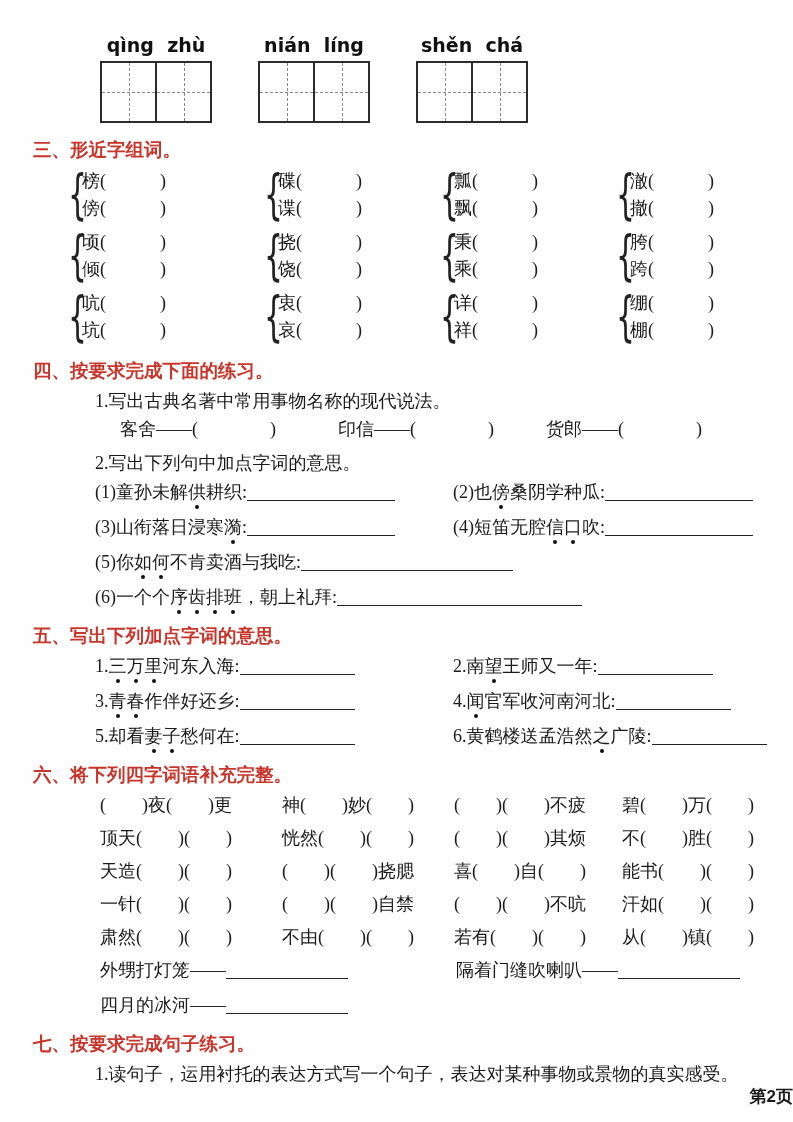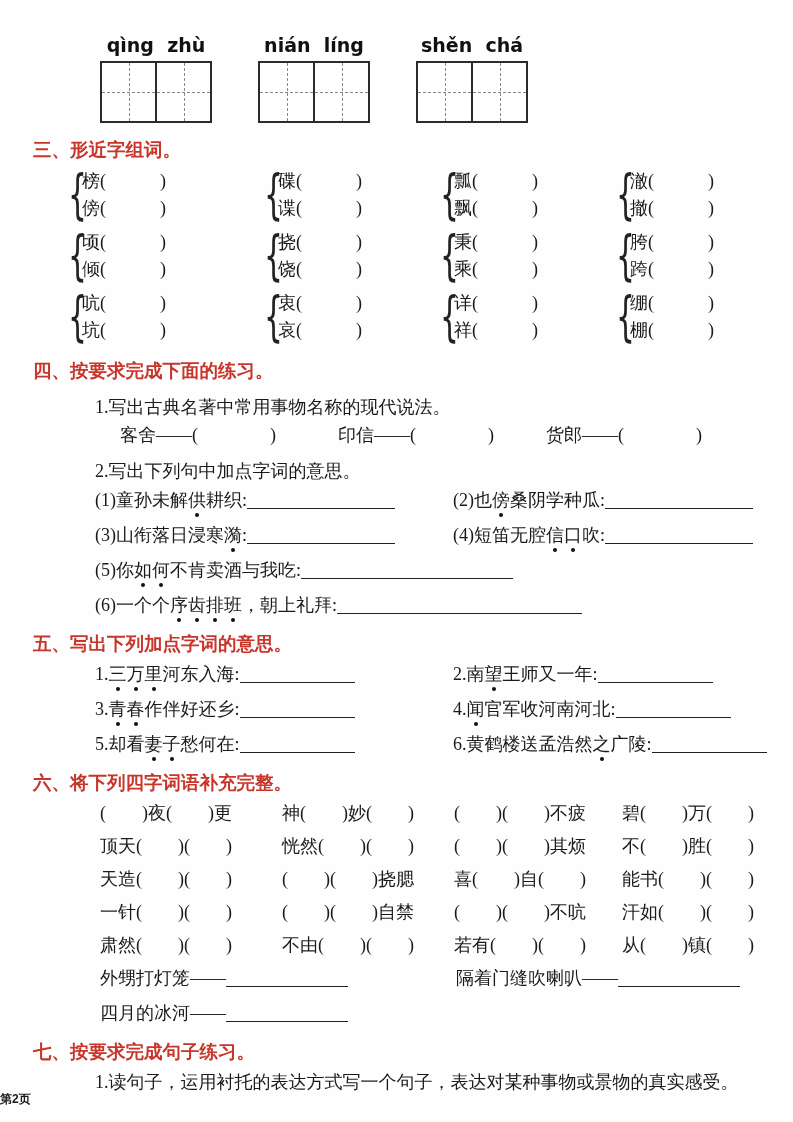--- a/index.html
+++ b/index.html
@@ -34,38 +34,38 @@
   .s3-rows{margin-left:68px;}
   .s3-row{display:grid;grid-template-columns:196px 176px 176px auto;margin-bottom:7px;}
   .pair{display:flex;align-items:center;}
   .brace{
     font-family:"DejaVu Sans",sans-serif;font-size:54px;line-height:54px;
     width:14px;color:#222;transform:scaleX(.55);transform-origin:left center;font-weight:normal;
   }
   .pair-line{line-height:27px;white-space:pre;}
   
   .indent1{margin-left:95px;}
-  .sub-label{margin:12px 0 4px 95px;}
+  .sub-label{margin:4px 0 4px 95px;}
   .match-row{display:grid;grid-template-columns:218px 208px auto;margin:0 0 10px 120px;white-space:pre;}
   .sent-row{display:grid;grid-template-columns:358px auto;margin:5px 0 11px 95px;}
   .sent-row.single{grid-template-columns:auto;}
   .dotted-item{white-space:pre;}
   .dotchar{position:relative;display:inline-block;}
   .dotchar::after{
     content:'';position:absolute;left:50%;bottom:-5px;width:4px;height:4px;
     margin-left:-2px;border-radius:50%;background:#111;
   }
   .blank-line{display:inline-block;height:15px;border-bottom:1.6px solid #222;vertical-align:-3px;}
   
   .s6-row{display:grid;grid-template-columns:182px 172px 168px auto;margin:0 0 9px 100px;white-space:pre;}
   .xh-row{display:grid;grid-template-columns:356px auto;margin:0 0 11px 100px;}
   
   .footer{
-    position:absolute;left:0;right:0;bottom:14px;text-align:left;
-    font-weight:bold;font-size:12px;
+    position:absolute;left:0;right:0;bottom:14px;text-align:right;
+    font-weight:bold;font-size:17px;
     font-family:"Liberation Sans","DejaVu Sans",sans-serif;
   }
 </style>
 </head>
 <body>
 
 <div class="page">
 
   <div class="pinyin-row">
       <div class="pinyin-item">

